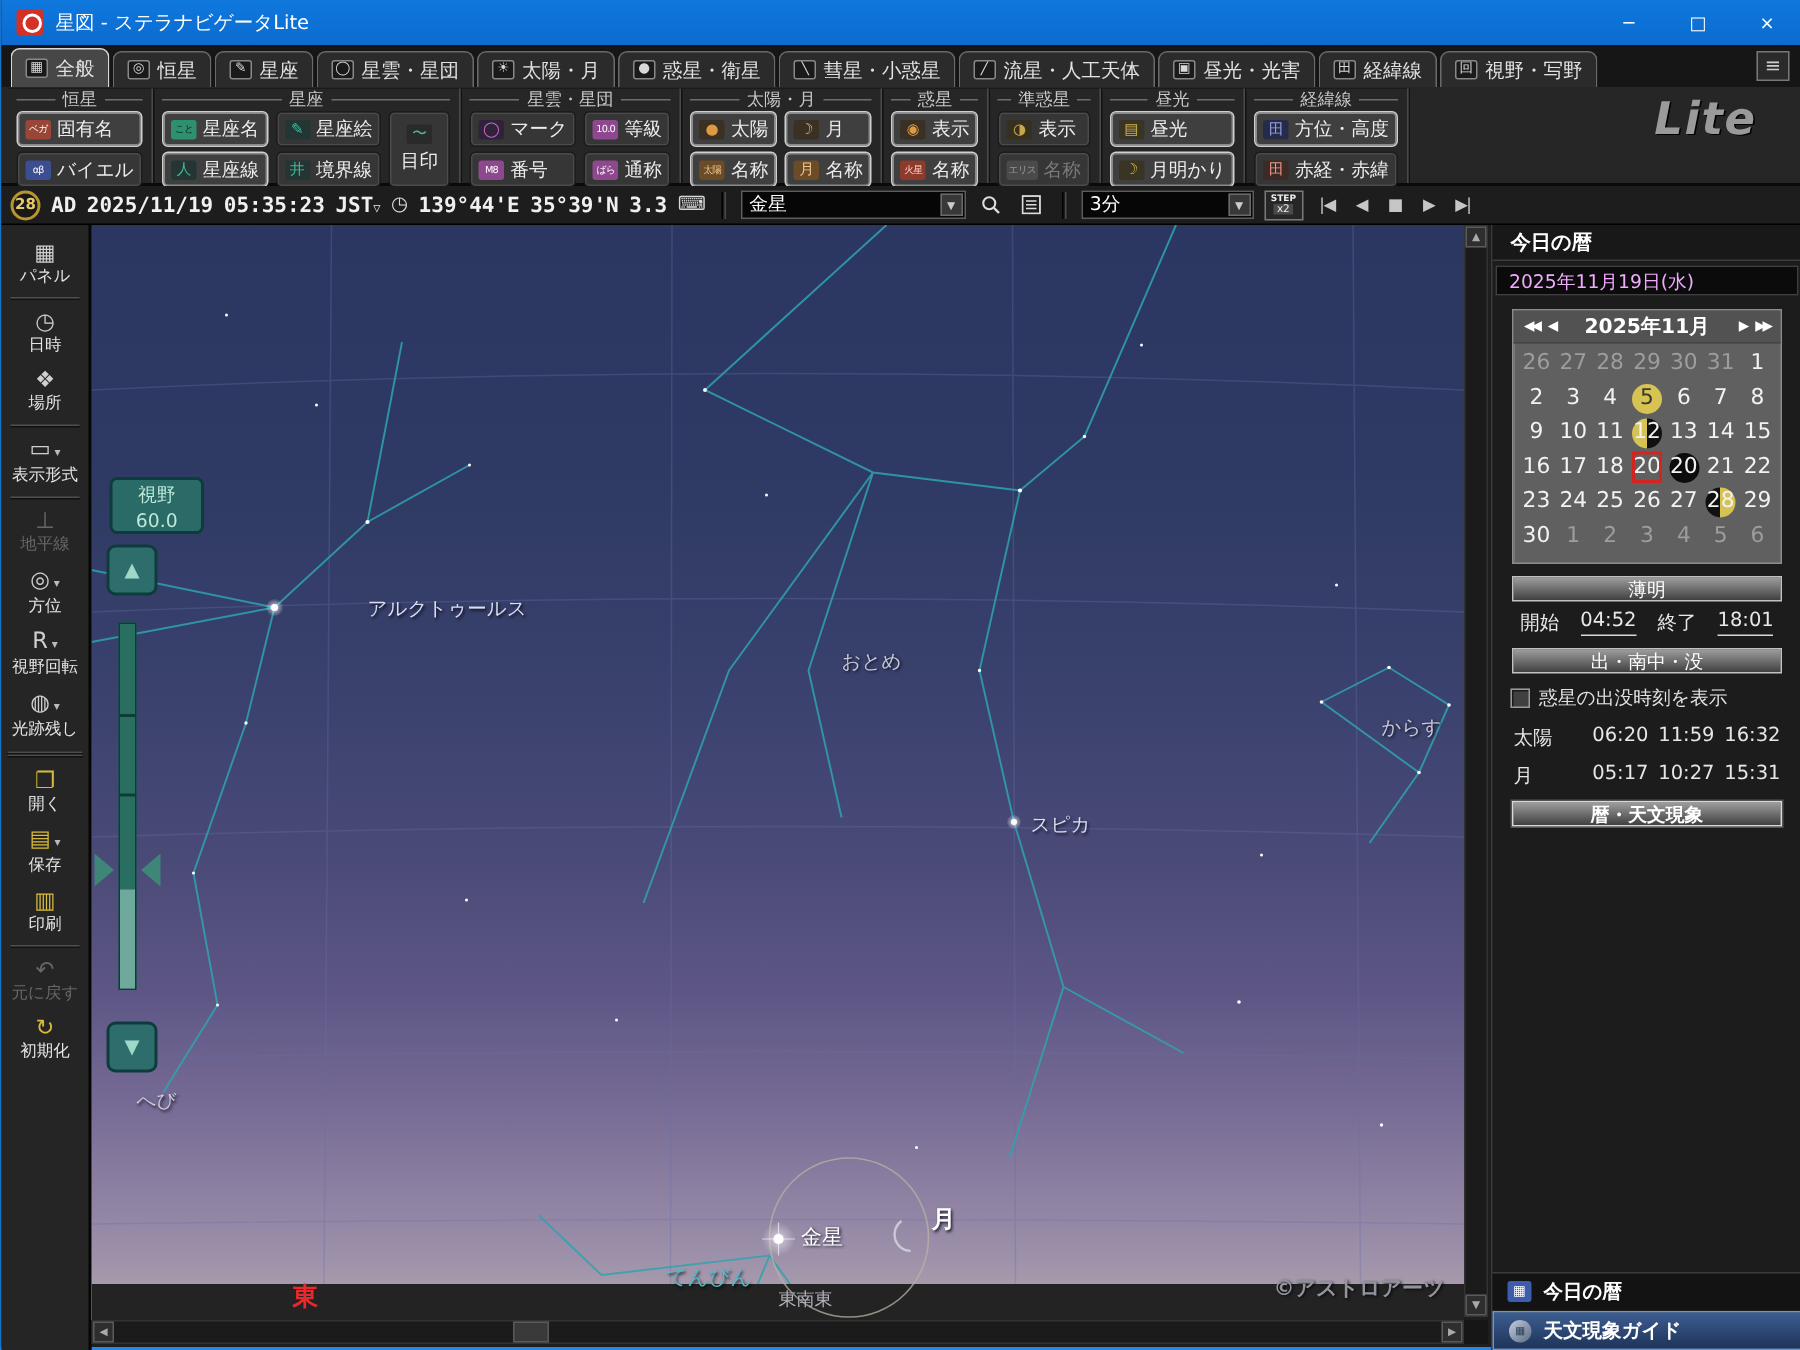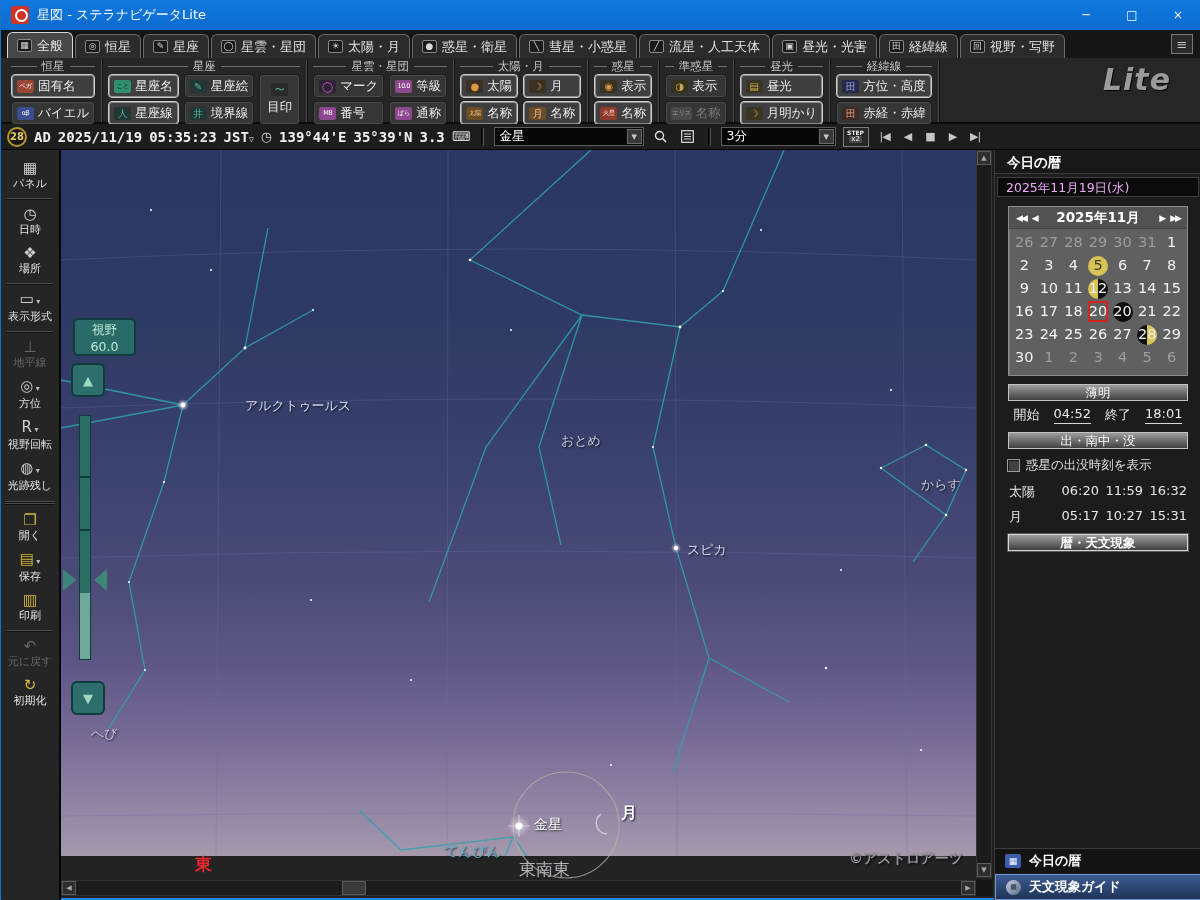--- a/index.html
+++ b/index.html
@@ -61,21 +61,21 @@
   
   #chart { position:absolute; left:60px; top:150px; width:915px; height:730px; overflow:hidden;
     background:linear-gradient(180deg,#2b3760 0%,#2e3a63 22%,#39416c 42%,#4a4a77 58%,#5d5685 70%,#756a94 80%,#8c7fa1 88%,#9c90aa 94%,#a89bac 97%,#ab9fab 100%); }
   #sky { position:absolute; inset:0; }
   .skl { position:absolute; white-space:nowrap; text-shadow:1px 1px 2px rgba(0,0,10,.8); }
   .star-name { color:#d9ddf4; font-size:13px; }
   .const-name { color:#c6c8d8; font-size:13px; }
   .libra-name { color:#55b9c8; font-size:14px; }
   .planet-name { color:#fff; font-size:14px; }
   .moon-name { color:#fff; font-size:16px; font-weight:bold; }
-  .dir-minor { color:#b2b2ba; font-size:17px; text-shadow:none; }
+  .dir-minor { color:#b2b2ba; font-size:12px; text-shadow:none; }
   .dir-east { color:#e8282c; font-size:17px; font-weight:bold; text-shadow:none; }
   .copyright { color:#93939c; font-size:14px; font-weight:bold; }
   
   #fovbox { position:absolute; left:12px; top:168px; width:63px; height:38px; background:#2a6b68; border:2px solid #0e3c3c; border-radius:5px; color:#bfe9d9; font-size:12.5px; text-align:center; line-height:1.35; padding-top:2px; }
   .zbtn { position:absolute; left:10px; width:34px; height:34px; background:#2d6e6c; border:2px solid #0e3c3c; border-radius:6px; display:grid; place-items:center; }
   .zbtn span { color:#9fd8c6; font-size:13px; }
   #zoomin { top:213px; } #zoomout { top:531px; }
   #ztrack { position:absolute; left:18px; top:265px; width:12px; height:245px; border:1px solid #0e3c3c; background:#2a6e62; }
   #ztrack .lower { position:absolute; left:0; right:0; top:177px; bottom:0; background:#6fa99b; }
   #ztrack .tick { position:absolute; left:0; right:0; height:2px; background:#0e3c3c; }

